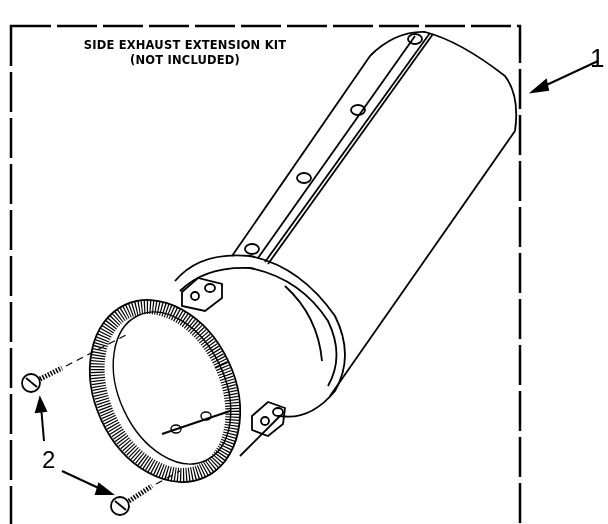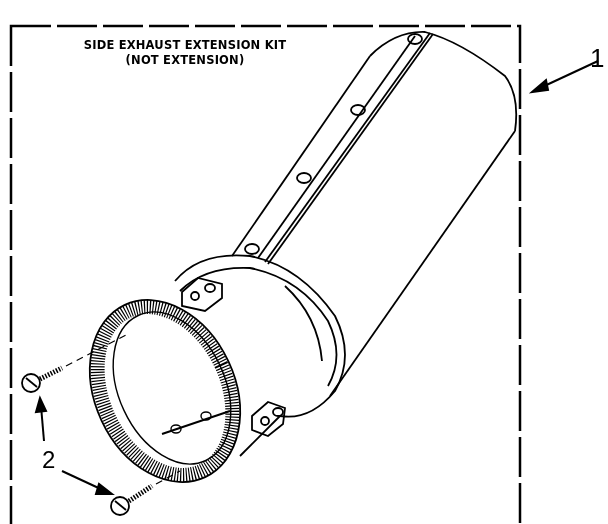--- a/index.html
+++ b/index.html
@@ -83,18 +83,18 @@
       <polygon points="532,76 546,64 548,74"></polygon>
       <path d="M 44 425 L 41 390" fill="none"></path>
       <polygon points="40,382 36,396 46,395"></polygon>
       <path d="M 62 455 L 105 475" fill="none"></path>
       <polygon points="112,478 99,468 96,478"></polygon>
     </g>
   </svg>
 
   <div class="title">
     <div>SIDE EXHAUST EXTENSION KIT</div>
-    <div>(NOT EXTENSION)</div>
+    <div>(NOT INCLUDED)</div>
   </div>
 
   <div class="callout c1">1</div>
   <div class="callout c2">2</div>
 </div>
 
 </body></html>

